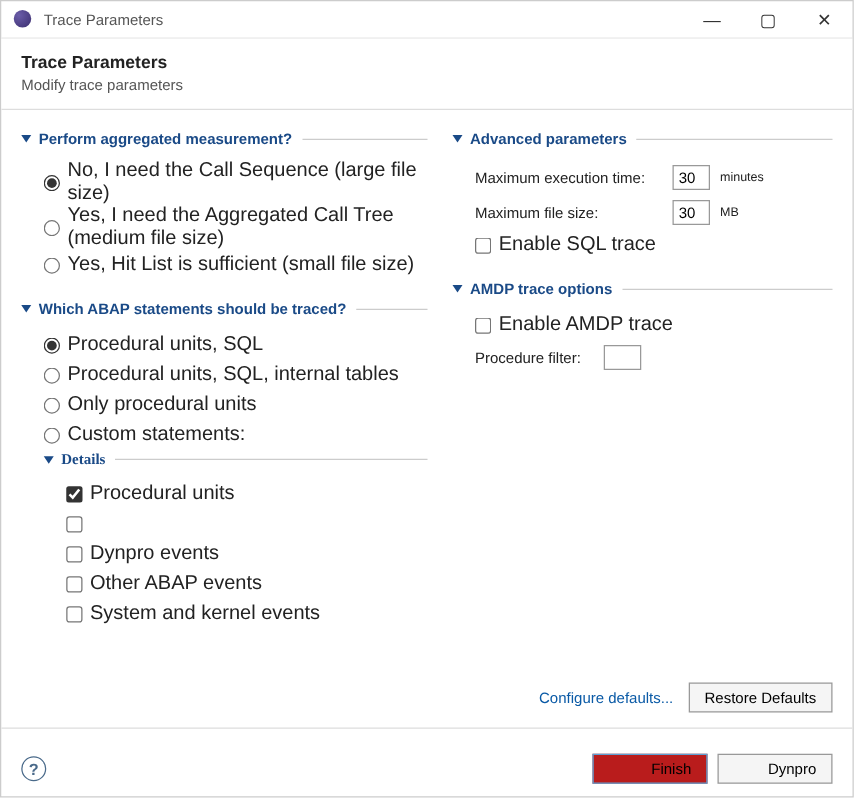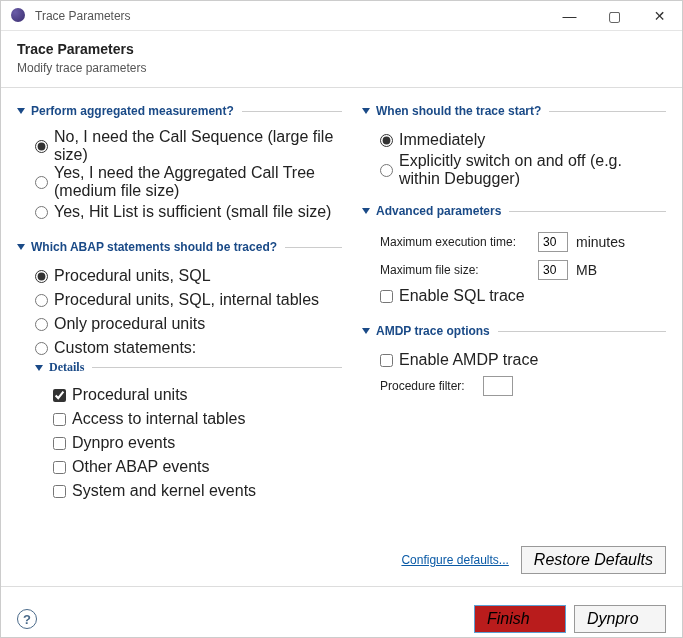--- a/index.html
+++ b/index.html
@@ -115,52 +115,50 @@
       width: 150px;
     }
     .field-row input[type="text"] {
       border: 1px solid #999;
       padding: 2px 4px;
       font-size: 12px;
       width: 30px;
       text-align: left;
       height: 20px;
     }
-    .field-row .unit { font-size: 14px; color: #222; }
+    .field-row .unit { font-size: 10px; color: #222; }
     .procedure-filter input {
       border: 1px solid #999;
       padding: 2px 4px;
       font-size: 12px;
       height: 20px;
       width: 180px;
     }
     .subheader { margin-top: 0; font-family: Liberation Serif, serif; }
     .subbody { padding: 6px 0 0 18px; }
     .footerlinks {
       display: flex;
       justify-content: flex-end;
       align-items: center;
       gap: 12px;
       padding: 0 16px 12px 16px;
     }
     .link {
       color: #0a5aa6;
-      text-decoration: underline;
       font-size: 12px;
       cursor: pointer;
     }
     .btn {
       border: 1px solid #999;
       background: #f5f5f5;
       padding: 4px 12px;
-      font-size: 16px;
+      font-size: 12px;
       min-width: 92px;
-      text-align: left;
+      text-align: right;
       cursor: pointer;
-      font-style: italic;
     }
     .btn.primary { border: 1px solid #5ca0d3; background: #b91c1c; }
     .separator { height: 1px; background: #ddd; margin: 0 0 10px 0; }
     .bottombar {
       display: flex;
       align-items: center;
       justify-content: space-between;
       padding: 0 16px;
       height: 44px;
     }
@@ -252,57 +250,39 @@
           <div class="section-title">Details</div>
           <div class="section-line"></div>
         </div>
         <div class="subbody">
           <div class="check-row">
               <input type="checkbox" checked="" style="">
               <label>Procedural units</label>
             </div>
           <div class="check-row">
               <input type="checkbox" style="">
-              <label>Access to internal tables</label>
             </div>
           <div class="check-row">
               <input type="checkbox" style="">
               <label>Dynpro events</label>
             </div>
           <div class="check-row">
               <input type="checkbox" style="">
               <label>Other ABAP events</label>
             </div>
           <div class="check-row">
               <input type="checkbox" style="">
               <label>System and kernel events</label>
             </div>
         </div>
       </div>
     </div>
   </div>
 
   <div class="col">
-    <div class="section">
-      <div class="section-header">
-        <div class="twisty"></div>
-        <div class="section-title">When should the trace start?</div>
-        <div class="section-line"></div>
-      </div>
-      <div class="section-body">
-        <div class="radio-row">
-            <input type="radio" name="ts" checked="" style="">
-            <label>Immediately</label>
-          </div>
-        <div class="radio-row">
-            <input type="radio" name="ts" style="">
-            <label>Explicitly switch on and off (e.g. within Debugger)</label>
-          </div>
-      </div>
-    </div>
 
     <div class="section">
       <div class="section-header">
         <div class="twisty"></div>
         <div class="section-title">Advanced parameters</div>
         <div class="section-line"></div>
       </div>
       <div class="section-body">
         <div class="field-row">
           <span class="label">Maximum execution time:</span>

